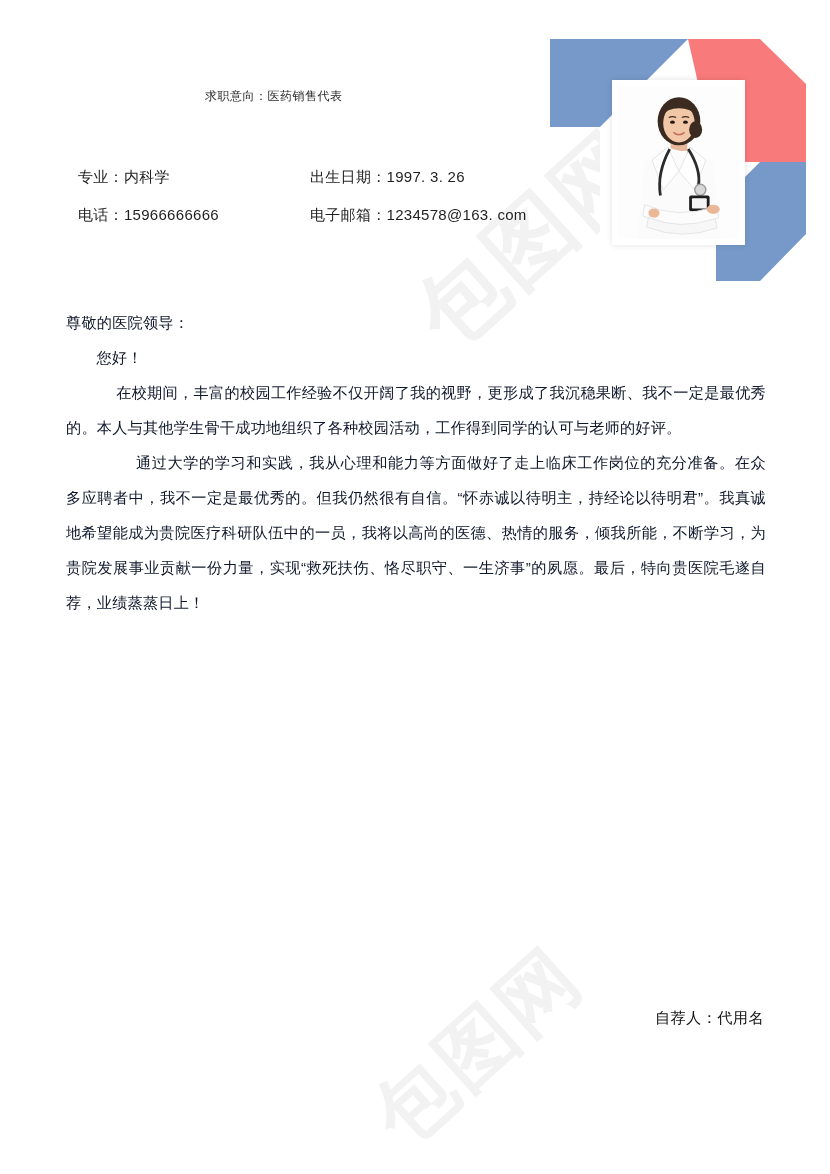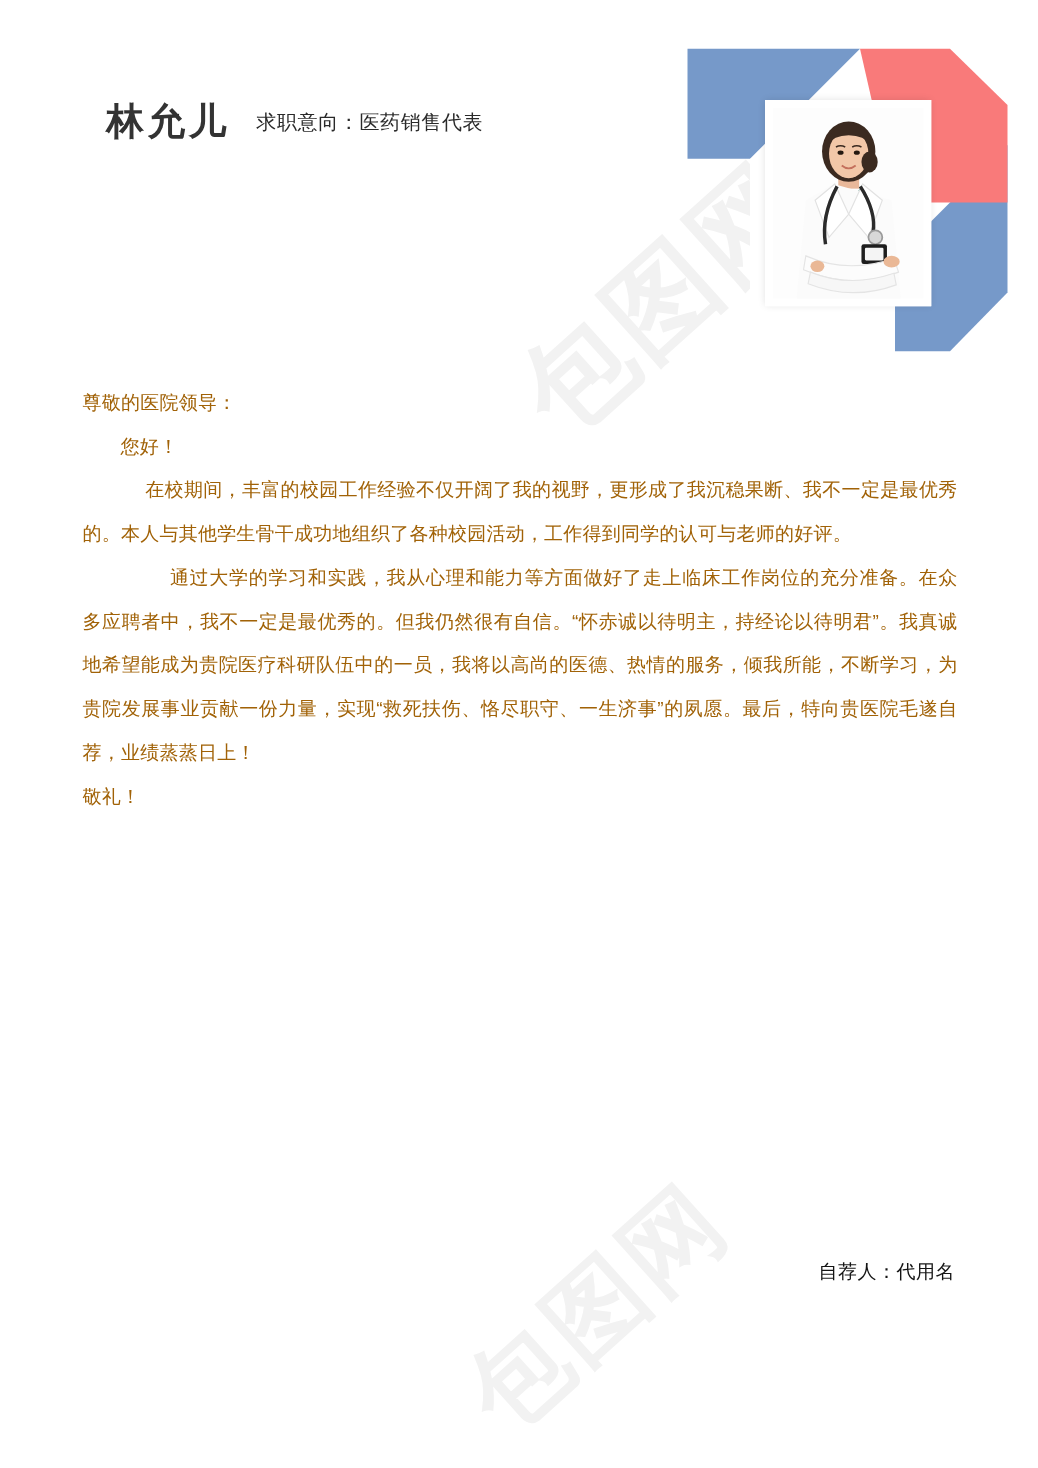--- a/index.html
+++ b/index.html
@@ -82,21 +82,21 @@
     top: 77px;
     font-size: 30px;
     font-weight: bold;
     color: #333333;
     letter-spacing: 3px;
   }
   .objective {
     position: absolute;
     left: 205px;
     top: 88px;
-    font-size: 16px;
+    font-size: 12px;
     color: #2a2a2a;
     letter-spacing: 0.5px;
   }
 
   .info-grid {
     position: absolute;
     left: 78px;
     top: 168px;
     width: 520px;
     z-index: 3;
@@ -118,21 +118,21 @@
     position: absolute;
     left: 66px;
     top: 305px;
     width: 700px;
     z-index: 3;
   }
   .letter p {
     margin: 0 0 0 0;
     font-size: 15.2px;
     line-height: 35px;
-    color: #a16207;
+    color: #0f172a;
     text-align: justify;
     text-justify: inter-ideograph;
     letter-spacing: 0.2px;
   }
   .salutation { text-indent: 0; }
   .greeting   { text-indent: 2em; }
   .para-1     { text-indent: 2em; }
   .para-2     { text-indent: 2em; }
   .para-3     { text-indent: 3.3em; }
   .para-4     { text-indent: 4.6em; }
@@ -221,29 +221,37 @@
       <rect x="78" y="118" width="22" height="17" rx="2" fill="#1d1d1d"></rect>
       <rect x="81" y="121" width="16" height="11" rx="1" fill="#f4f4f4"></rect>
 
       <path d="M30 128 q36 16 76 2 l4 12 q-40 16 -82 -2 Z" fill="#fcfcfc" stroke="#e4e4e4" stroke-width="1"></path>
       <path d="M34 142 q34 14 72 1 l2 10 q-38 14 -76 -1 Z" fill="#f7f7f7" stroke="#e4e4e4" stroke-width="1"></path>
       <ellipse cx="104" cy="133" rx="7" ry="5" fill="#eab896"></ellipse>
       <ellipse cx="40" cy="137" rx="6" ry="5" fill="#eab896"></ellipse>
     </svg>
   </div>
 
-  <div class="name">林允儿</div>
   <div class="objective">求职意向：医药销售代表</div>
 
+  <div class="info-grid">
+    <div class="info-row">
+      <div class="info-cell left">专业：内科学</div>
+      <div class="info-cell right">出生日期：1997. 3. 26</div>
+    </div>
+    <div class="info-row">
+      <div class="info-cell left">电话：15966666666</div>
+      <div class="info-cell right">电子邮箱：1234578@163. com</div>
+    </div>
+  </div>
 
   <div class="letter">
     <p class="salutation">尊敬的医院领导：</p>
     <p class="greeting">您好！</p>
     <p class="para-3">在校期间，丰富的校园工作经验不仅开阔了我的视野，更形成了我沉稳果断、我不一定是最优秀的。本人与其他学生骨干成功地组织了各种校园活动，工作得到同学的认可与老师的好评。</p>
     <p class="para-4">通过大学的学习和实践，我从心理和能力等方面做好了走上临床工作岗位的充分准备。在众多应聘者中，我不一定是最优秀的。但我仍然很有自信。“怀赤诚以待明主，持经论以待明君”。我真诚地希望能成为贵院医疗科研队伍中的一员，我将以高尚的医德、热情的服务，倾我所能，不断学习，为贵院发展事业贡献一份力量，实现“救死扶伤、恪尽职守、一生济事”的夙愿。最后，特向贵医院毛遂自荐，业绩蒸蒸日上！</p>
-    <p class="closing-2">敬礼！</p>
   </div>
 
   <div class="signature">
     <div class="sign-name">自荐人：代用名</div>
   </div>
 
 </div>
 
 </body></html>

